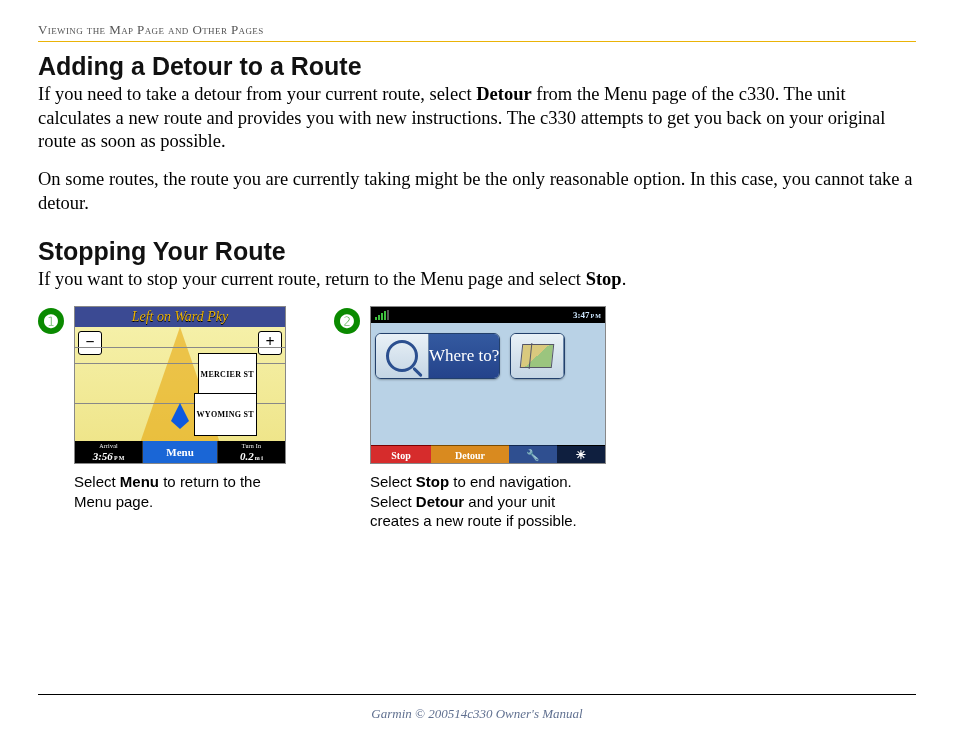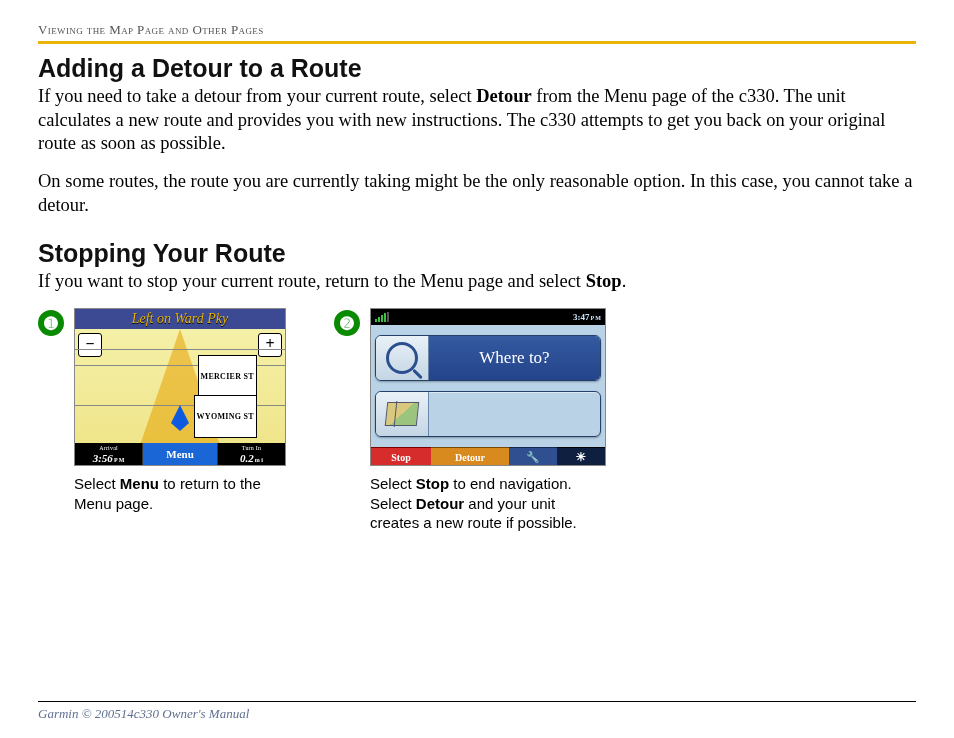--- a/index.html
+++ b/index.html
@@ -1,17 +1,17 @@
 <!DOCTYPE html>
 <html><head>
 <meta charset="utf-8">
 <style>
 html,body{margin:0;padding:0}
 body{width:954px;height:738px;background:#fff;font-family:Georgia,"Times New Roman",serif;color:#000;box-sizing:border-box;padding:22px 38px 12px 38px;position:relative}
-.header-line{font-variant:small-caps;font-size:13px;letter-spacing:.4px;color:#555;border-bottom:3px solid #eab308;padding-bottom:3px;margin-bottom:10px}
+.header-line{font-variant:small-caps;font-size:13px;letter-spacing:.4px;color:#555;border-bottom:1px solid #eab308;padding-bottom:3px;margin-bottom:10px}
 h1.section{font-family:Verdana,Geneva,sans-serif;font-weight:700;font-size:25px;margin:6px 0 0 0;color:#111}
 h1.section.second{margin-top:22px}
 p.body{font-size:18.5px;line-height:1.28;margin:2px 0 14px 0}
 .figrow{display:flex;gap:48px;margin-top:10px}
 .figcell{display:flex;gap:10px;align-items:flex-start}
 .badge{flex:0 0 auto;width:26px;height:26px;border-radius:50%;background:#0a8a00;color:#fff;display:flex;align-items:center;justify-content:center;font-family:Verdana,sans-serif;font-size:16px;font-weight:700;margin-top:2px}
 .shot{border:1px solid #888;background:#000;position:relative;overflow:hidden}
 .shot.map{width:210px;height:156px}
 .shot.menu{width:234px;height:156px}
 
@@ -32,34 +32,34 @@
 .map .bpanel{flex:1;display:flex;flex-direction:column;align-items:center;justify-content:center;color:#fff;font-family:Verdana;border-right:1px solid #333}
 .map .bpanel:last-child{border-right:none}
 .map .bpanel .lbl{font-size:6px;line-height:7px;letter-spacing:.2px}
 .map .bpanel .val{font:italic 700 11px/12px Georgia,serif}
 .map .bpanel.menu{background:#1a66d6;flex:1.1}
 .map .bpanel.menu .val{font-style:normal;font:700 11px Verdana}
 
 .menu .topbar{position:absolute;top:0;left:0;right:0;height:16px;background:#000;color:#cfe8ff;display:flex;justify-content:space-between;align-items:center;font:700 9px Verdana;padding:0 4px}
 .menu .sig{display:flex;gap:1px;align-items:flex-end;height:10px}
 .menu .sig span{width:2px;background:#3fbf3f;display:inline-block}
-.menu .body{position:absolute;top:16px;left:0;right:0;bottom:18px;background:#b9d2e6;padding:10px 4px;display:flex;flex-direction:column;gap:10px}
+.menu .body{position:absolute;top:16px;left:0;right:0;bottom:18px;background:#b9d2e6;padding:10px 4px;display:flex;flex-direction:row;gap:10px}
 .menu .btn{display:flex;height:44px;border:1px solid #23406b;border-radius:6px;overflow:hidden;box-shadow:inset 0 1px 0 rgba(255,255,255,.5),0 1px 2px rgba(0,0,0,.3)}
 .menu .btn .ico{width:52px;background:linear-gradient(#e9f1f7,#c4d5e4);display:flex;align-items:center;justify-content:center;font-size:22px;border-right:1px solid #6a86a8}
 .menu .btn .lbl{flex:1;background:linear-gradient(#345aa0,#24438b);color:#fff;display:flex;align-items:center;justify-content:center;font:400 17px Verdana}
 .menu .botbar{position:absolute;left:0;right:0;bottom:0;height:18px;display:flex}
 .menu .bseg{height:18px;display:flex;align-items:center;justify-content:center;font:700 10px Verdana;color:#fff}
 .menu .bseg.stop{flex:1;background:#d62c2c;border-top:1px solid #7a0000}
 .menu .bseg.detour{flex:1.3;background:#d98a1f;border-top:1px solid #7a4a00}
 .menu .bseg.tool{flex:.8;background:#2f4f90;border-top:1px solid #13294f;font-size:11px}
 .menu .bseg.bright{flex:.8;background:#0f1f3f;border-top:1px solid #000;font-size:12px}
 .caption{font-family:Verdana,Geneva,sans-serif;font-size:15px;line-height:1.3;margin-top:8px;width:210px}
 .caption.two{width:234px}
 .caption b{font-weight:700}
-.footer{position:absolute;left:38px;right:38px;bottom:16px;border-top:1px solid #000;padding-top:4px;display:flex;justify-content:flex-start;font:italic 13px Georgia,serif;color:#607090}
+.footer{position:absolute;left:38px;right:38px;bottom:16px;border-top:1px solid #000;padding-top:11px;display:flex;justify-content:center;font:italic 13px Georgia,serif;color:#607090}
 .glyph-mag{width:26px;height:26px;border:3px solid #2b4f8f;border-radius:50%;position:relative}
 .glyph-mag::after{content:"";position:absolute;width:3px;height:12px;background:#2b4f8f;right:-4px;bottom:-9px;transform:rotate(-45deg);border-radius:2px}
 .glyph-map{width:30px;height:22px;background:linear-gradient(135deg,#d9c97e 0 50%,#9bc57e 50% 100%);border:1px solid #556;position:relative;transform:skewX(-6deg)}
 .glyph-map::before{content:"";position:absolute;left:8px;top:-2px;width:1px;height:26px;background:#556}
 </style>
 </head>
 <body>
 
 <div class="header-line">Viewing the Map Page and Other Pages</div>
 

